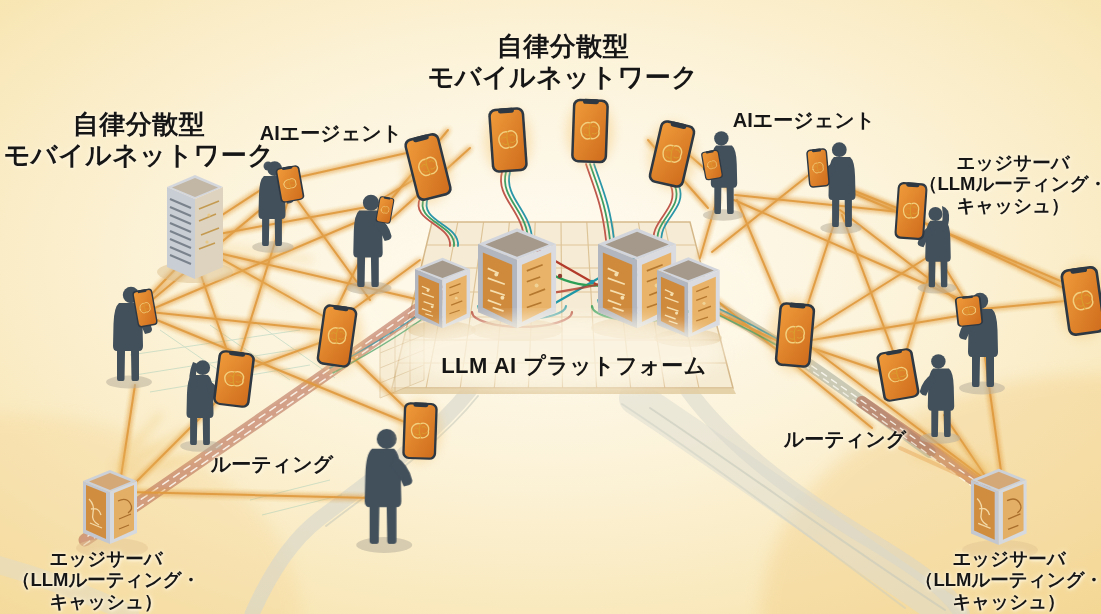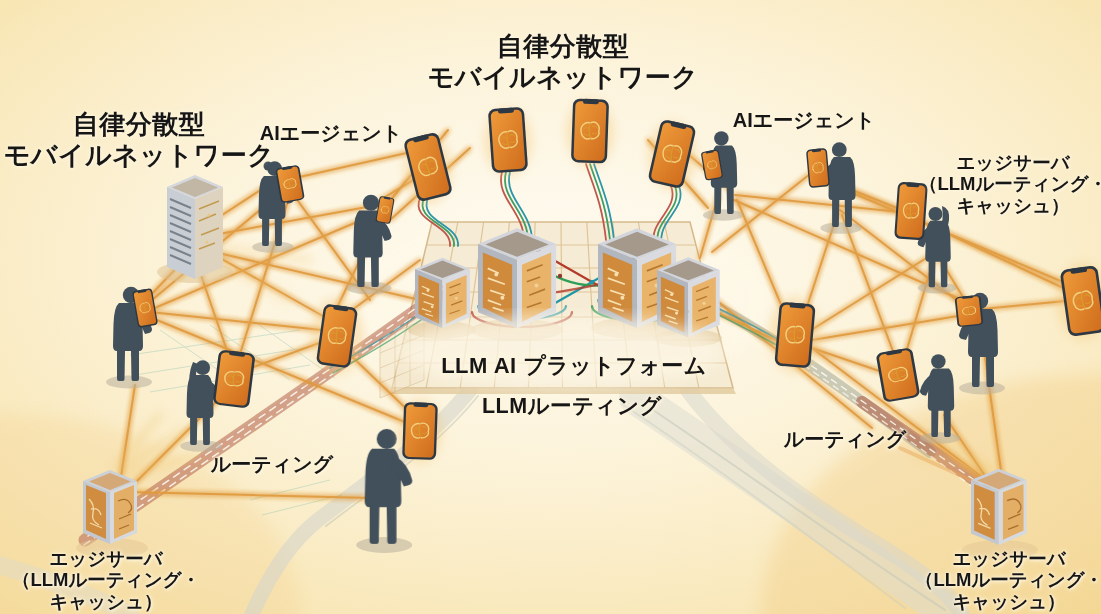--- a/index.html
+++ b/index.html
@@ -345,23 +345,20 @@
   <div>AIエージェント</div>
 </div>
 <div class="lbl small" style="left:1013px;top:152px;">
   <div>エッジサーバ</div>
   <div>（LLMルーティング・</div>
   <div>キャッシュ）</div>
 </div>
 <div class="lbl big" style="left:574px;top:328px;font-size:22px;margin-top:25px;">
   <div>LLM AI プラットフォーム</div>
 </div>
-<div class="lbl big" style="left:572px;top:394px;font-size:21.5px;">
-  <div>LLMルーティング</div>
-</div>
 <div class="lbl mid" style="left:272px;top:453px;">
   <div>ルーティング</div>
 </div>
 <div class="lbl mid" style="left:845px;top:428px;">
   <div>ルーティング</div>
 </div>
 <div class="lbl small" style="left:106px;top:548px;">
   <div>エッジサーバ</div>
   <div>（LLMルーティング・</div>
   <div>キャッシュ）</div>

